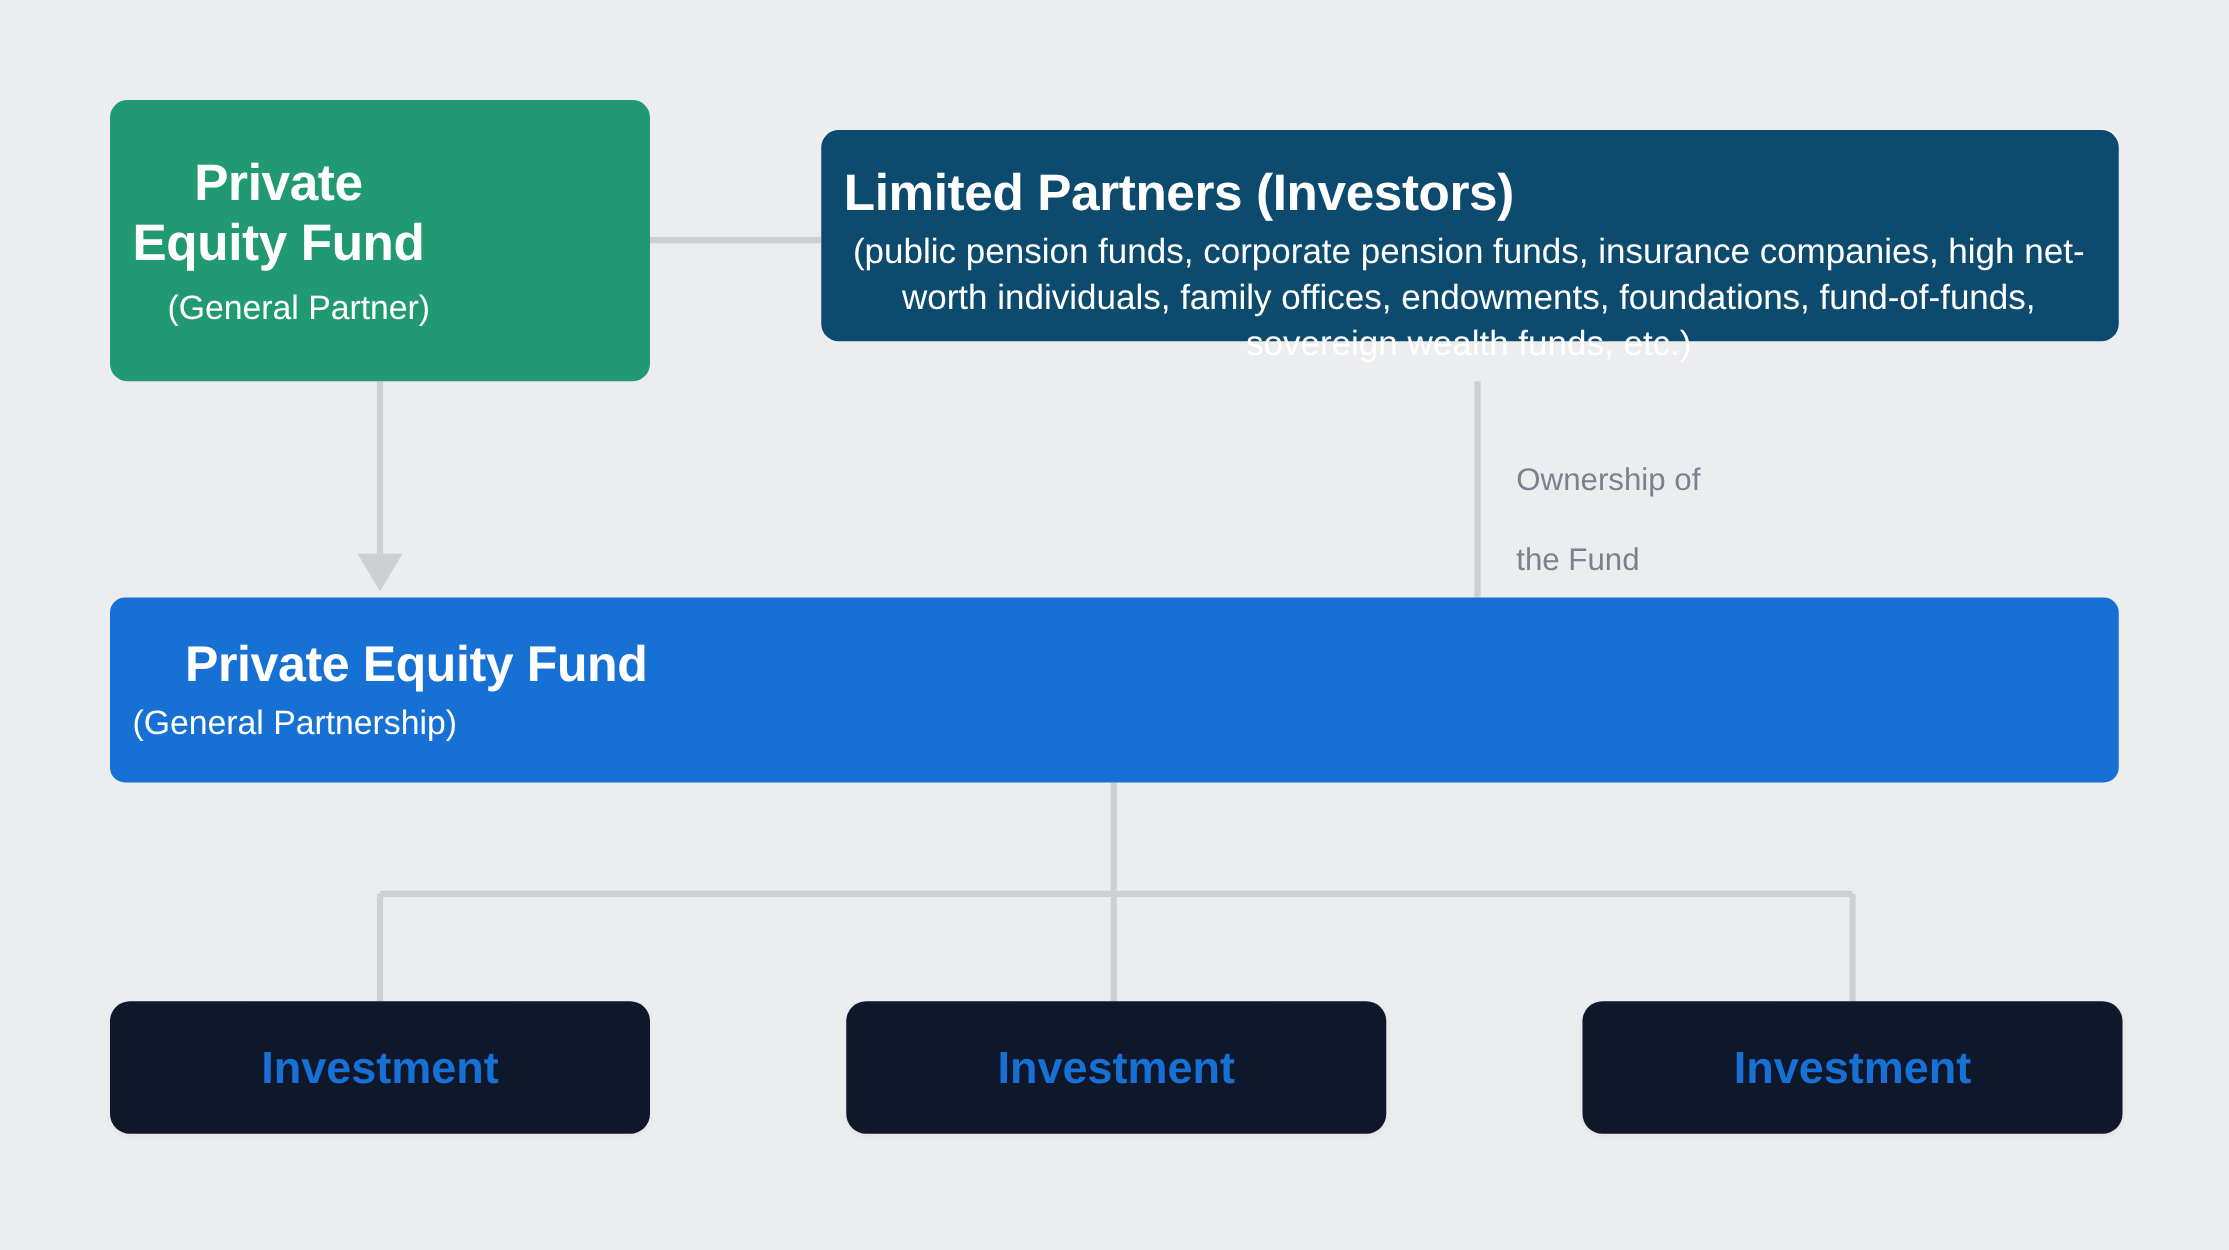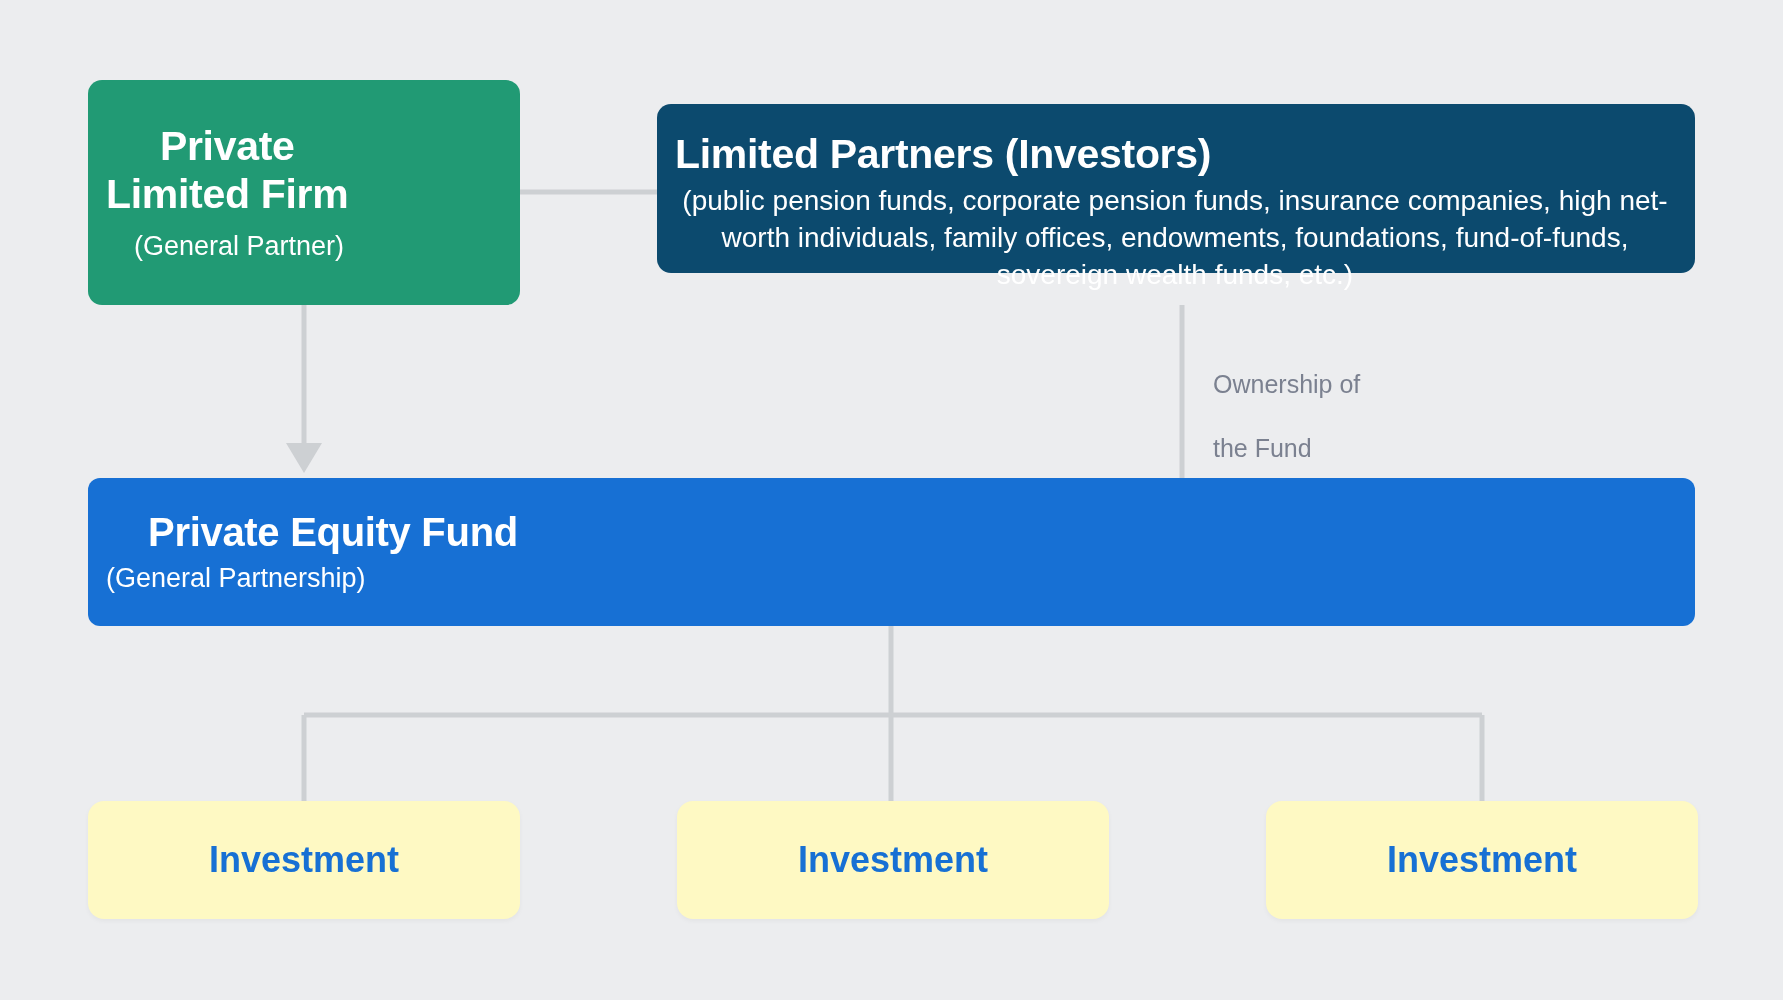--- a/index.html
+++ b/index.html
@@ -109,22 +109,22 @@
     font-size: 27px;
     margin-top: 9px;
   }
 
   
   .inv-card {
     position: absolute;
     box-sizing: border-box;
     top: 801px;
     width: 432px;
-    height: 118px;
-    background: #fef9c3;
+    height: 106px;
+    background: #0f172a;
     border-radius: 16px;
     display: flex;
     align-items: center;
     justify-content: center;
     box-shadow: 0 2px 5px rgba(0,0,0,0.045);
   }
   .inv-card .inv-label {
     color: #1770d4;
     font-weight: bold;
     font-size: 36px;
@@ -161,21 +161,21 @@
     <line x1="891" y1="626" x2="891" y2="715" stroke="#cdd0d3" stroke-width="5"></line>
     <line x1="304" y1="715" x2="1482" y2="715" stroke="#cdd0d3" stroke-width="5"></line>
     <line x1="304" y1="715" x2="304" y2="801" stroke="#cdd0d3" stroke-width="5"></line>
     <line x1="891" y1="715" x2="891" y2="801" stroke="#cdd0d3" stroke-width="5"></line>
     <line x1="1482" y1="715" x2="1482" y2="801" stroke="#cdd0d3" stroke-width="5"></line>
   </svg>
 
   <div class="node" id="node-gp">
     <div class="title">
       <span>Private</span><br>
-      <span>Limited Firm</span>
+      <span>Equity Fund</span>
     </div>
     <div class="subtitle">(General Partner)</div>
   </div>
 
   <div class="node" id="node-lp">
     <div class="title">Limited Partners (Investors)</div>
     <div class="subtitle">(public pension funds, corporate pension funds, insurance companies, high net-worth individuals, family offices, endowments, foundations, fund-of-funds, sovereign wealth funds, etc.)</div>
   </div>
 
 

